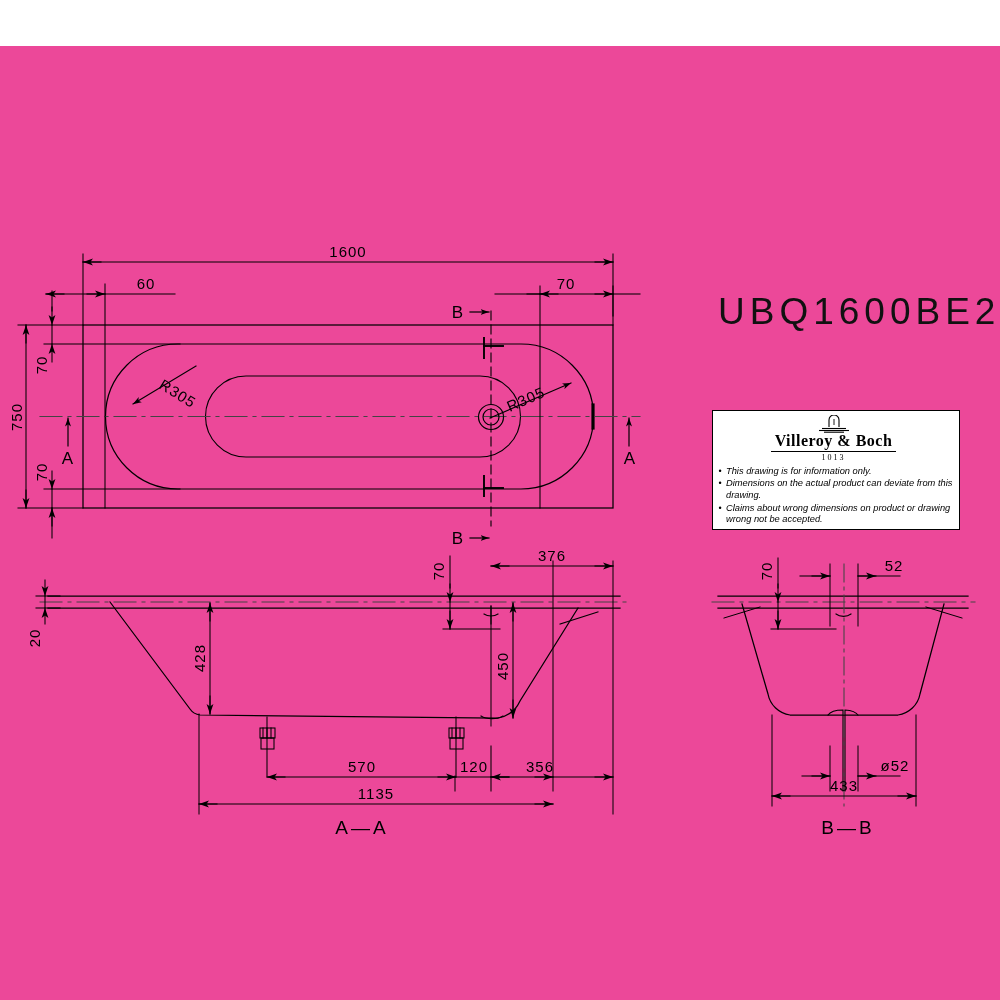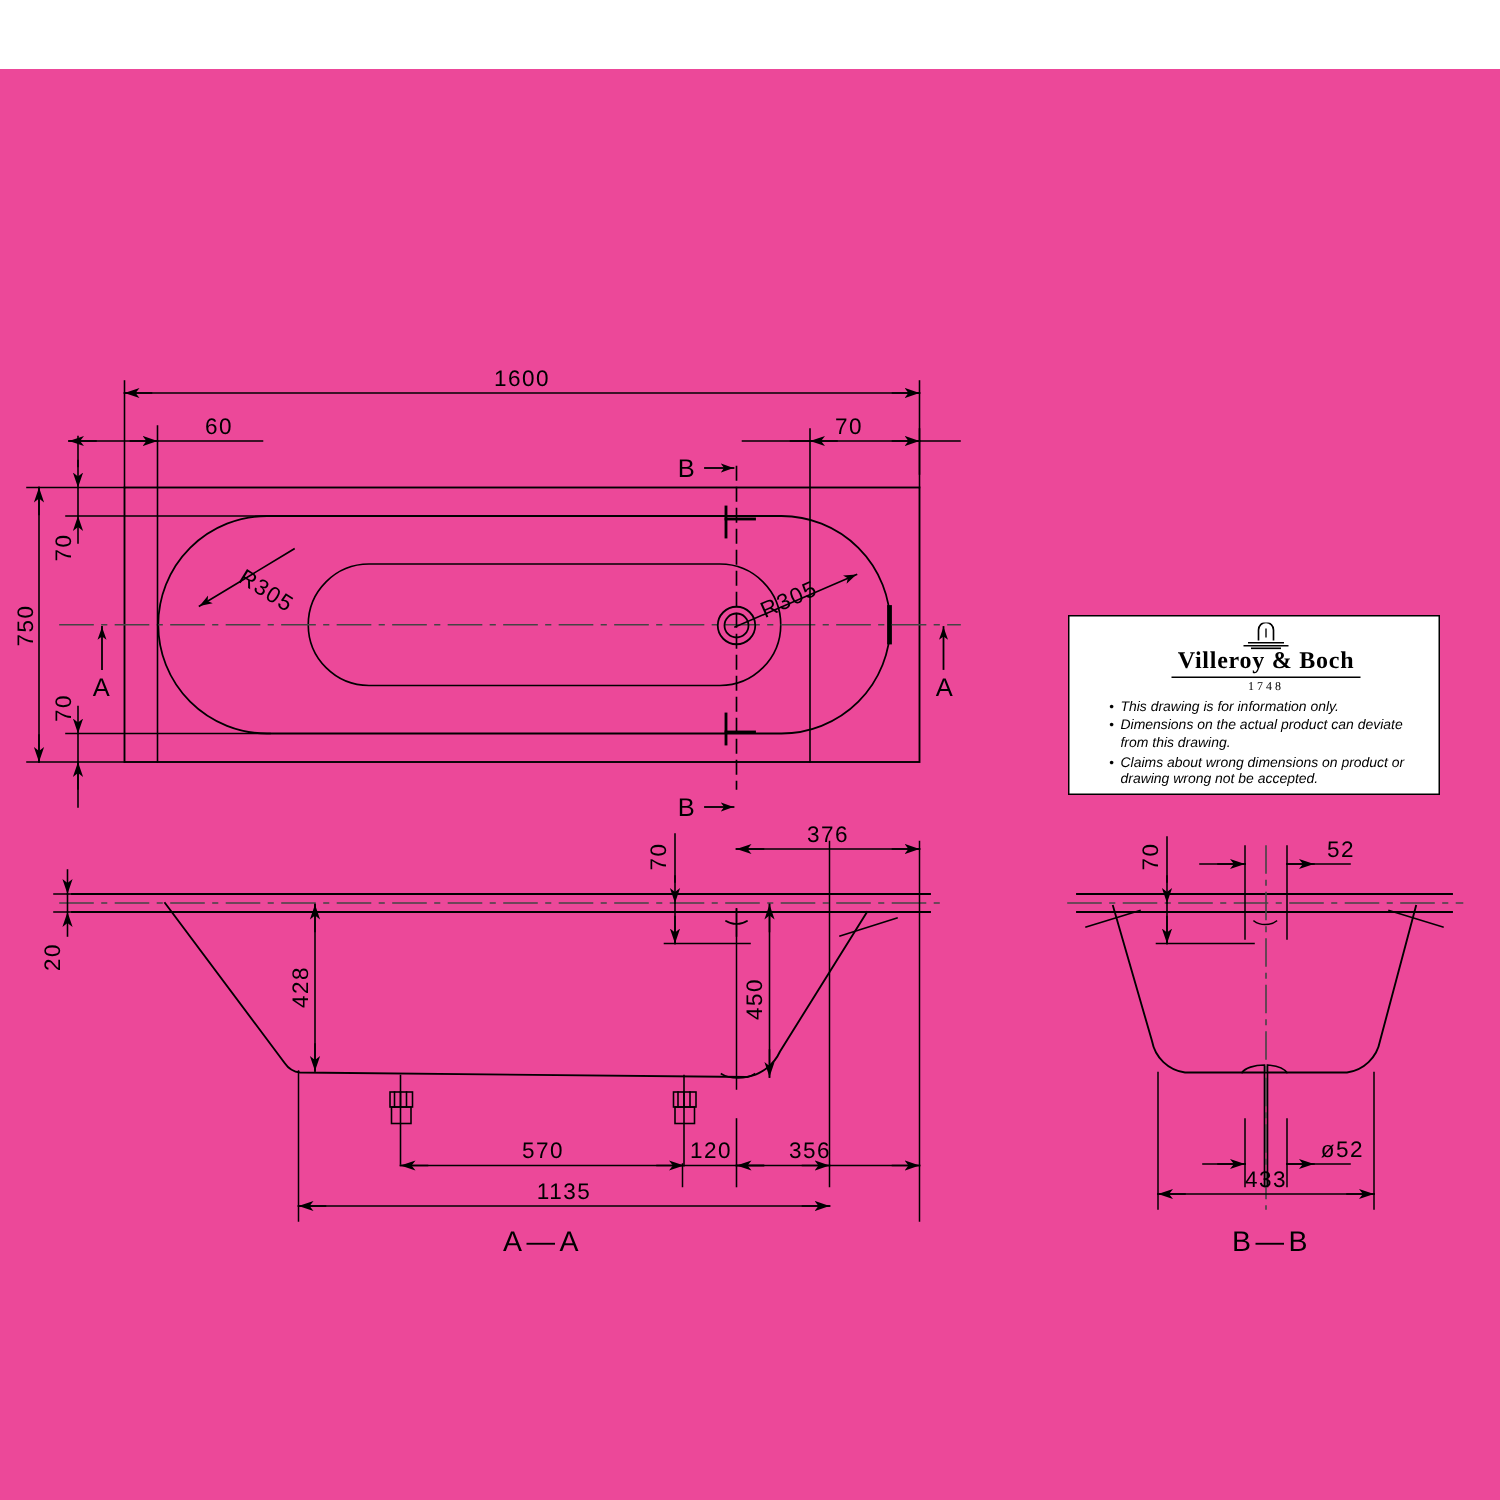--- a/index.html
+++ b/index.html
@@ -8,21 +8,21 @@
   #sheet{position:relative;width:1000px;height:1000px;background:#ec4899;margin-top:46px;}
   svg{display:block;}
   .dimtext{font-family:"Liberation Sans","DejaVu Sans",sans-serif;font-size:15px;fill:#000;letter-spacing:1px;}
   .marktext{font-family:"Liberation Sans","DejaVu Sans",sans-serif;font-size:17px;fill:#000;letter-spacing:1px;}
   .sectitle{font-family:"Liberation Sans","DejaVu Sans",sans-serif;font-size:19px;fill:#000;letter-spacing:3px;}
   .title-big{position:absolute;font-family:"Liberation Sans","DejaVu Sans",sans-serif;
              font-size:37px;letter-spacing:5px;color:#111;white-space:nowrap;}
   #title-code{left:718px;top:245px;}
   #title-name{left:718px;top:291px;}
   #logobox{position:absolute;left:712px;top:364px;width:248px;height:120px;
-           border:1.3px solid #000;background:#fff;box-sizing:border-box;padding:4px 6px 4px 22px;}
+           border:1.3px solid #000;background:#fff;box-sizing:border-box;padding:4px 6px 4px 1px;}
   #logo-inner{display:flex;flex-direction:column;align-items:center;}
   .vb-name{font-family:"Liberation Serif","DejaVu Serif",serif;font-size:16px;font-weight:700;
            letter-spacing:0.5px;border-bottom:1.4px solid #000;padding:0 4px 1px 4px;line-height:1.05;}
   .vb-year{font-family:"Liberation Serif","DejaVu Serif",serif;font-size:8px;letter-spacing:2px;margin-top:1px;}
   #notes{margin-top:4px;width:100%;}
   .note{display:flex;font-family:"Liberation Sans","DejaVu Sans",sans-serif;
         font-size:9.3px;line-height:1.25;color:#000;margin-bottom:1px;}
   .note .bullet{width:12px;text-align:center;flex:0 0 12px;font-size:9px;}
   .note .txt{flex:1;font-style:italic;}
 </style>
@@ -337,34 +337,35 @@
 
     <g>
       <text class="dimtext" x="772" y="525" text-anchor="middle" transform="rotate(-90 772 525)">70</text>
       <text class="dimtext" x="894" y="525" text-anchor="middle">52</text>
       <text class="dimtext" x="895" y="725" text-anchor="middle">ø52</text>
       <text class="dimtext" x="844" y="745" text-anchor="middle">433</text>
       <text class="sectitle" x="848" y="788" text-anchor="middle">B—B</text>
     </g>
   </svg>
 
+  <div class="title-big" id="title-code">UBQ1600BE2</div>
 
   <div id="logobox">
     <div id="logo-inner">
       <svg width="40" height="18" viewBox="0 0 40 18">
         <g stroke="#000" fill="none" stroke-width="1.1">
           <path d="M15,12 L15,5 A5,5 0 0 1 25,5 L25,12"></path>
           <path d="M20,4 L20,10" stroke-width="0.9"></path>
           <path d="M8,13.5 L32,13.5"></path>
           <path d="M5,15.5 L35,15.5"></path>
           <path d="M10,17.2 L30,17.2"></path>
         </g>
       </svg>
       <div class="vb-name">Villeroy &amp; Boch</div>
-      <div class="vb-year">1748</div>
+      <div class="vb-year">1013</div>
     </div>
     <div id="notes">
       <div class="note">
         <span class="bullet">•</span>
         <span class="txt">This drawing is for information only.</span>
       </div>
       <div class="note">
         <span class="bullet">•</span>
         <span class="txt">Dimensions on the actual product can deviate from this drawing.</span>
       </div>

